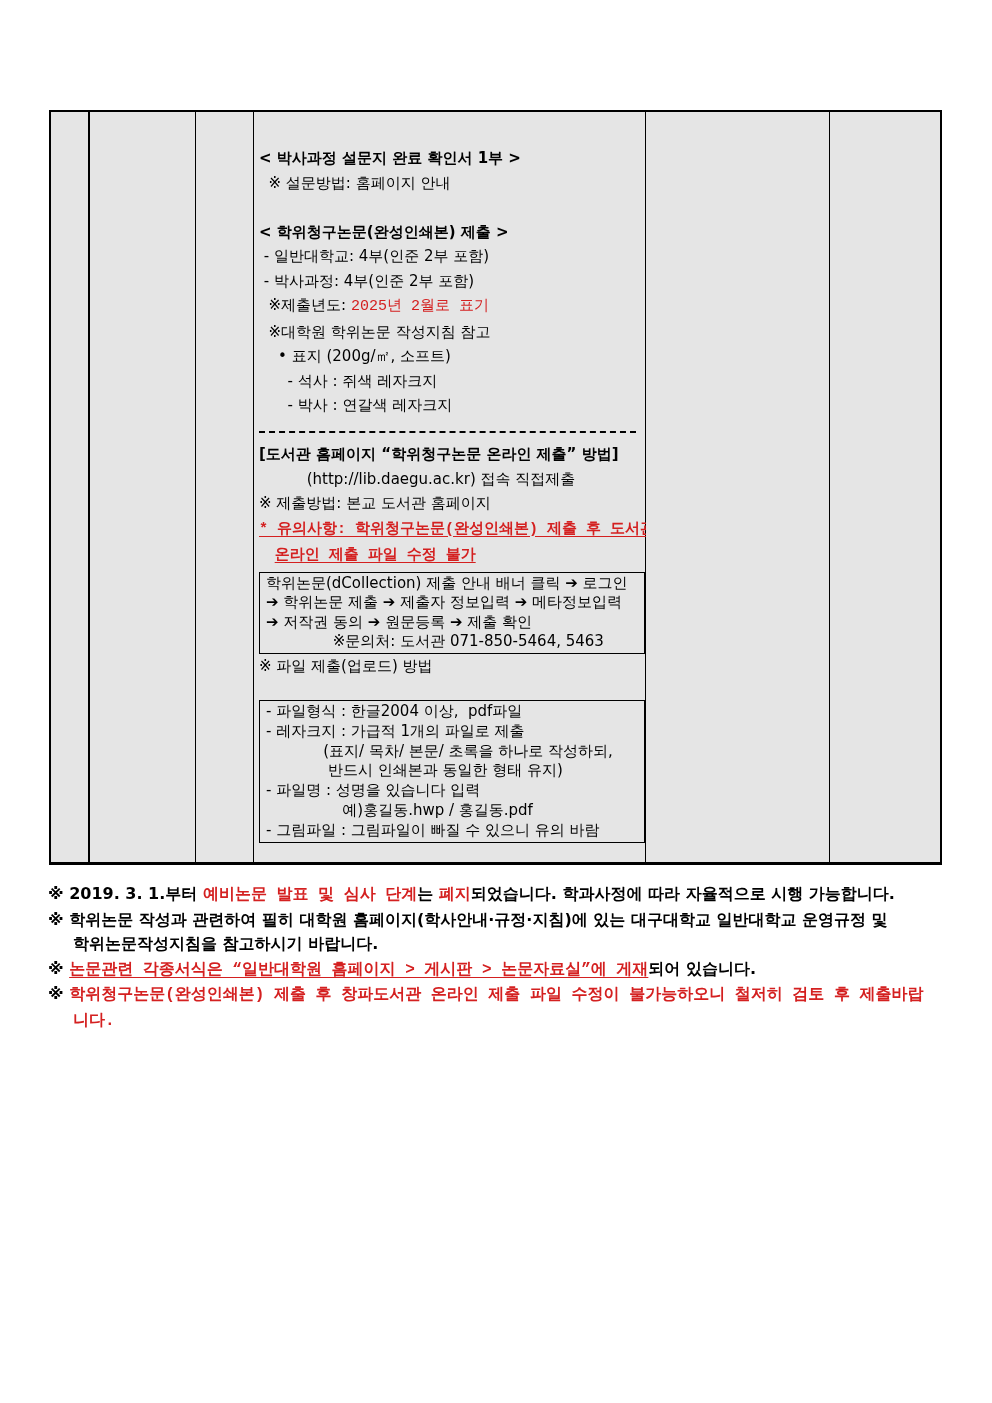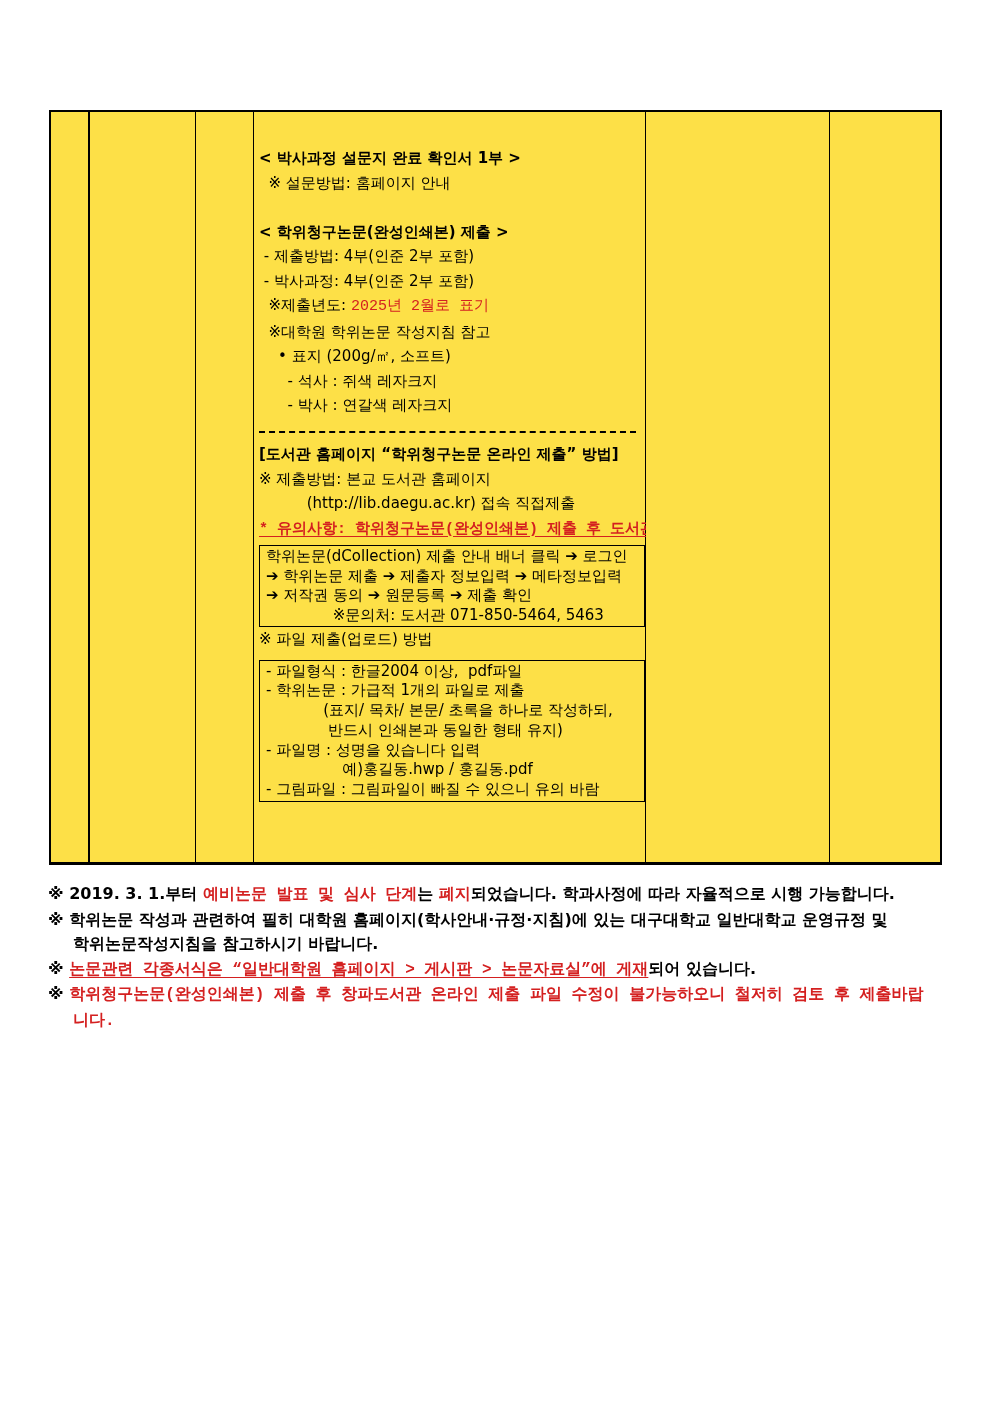--- a/index.html
+++ b/index.html
@@ -5,21 +5,21 @@
   html,body{margin:0;padding:0;}
   body{
     width:992px;height:1403px;position:relative;background:#ffffff;
     font-family:"DejaVu Sans","Liberation Sans",sans-serif;
     color:#000;overflow:hidden;
   }
   
   .doc-table{
     position:absolute;left:49px;top:110px;width:893px;height:755px;
     box-sizing:border-box;border:2px solid #000;border-bottom-width:3px;
-    background:#fde047;
+    background:#e5e5e5;
   }
   .vline{position:absolute;top:0;bottom:0;background:#000;width:1px;}
   .vline.thick{width:2px;}
   .cell-main{
     position:absolute;left:202px;top:0;width:393px;height:100%;
     box-sizing:border-box;overflow:hidden;
     padding:34px 0 0 6px;font-size:15px;
   }
   .cell-main .line{line-height:24.5px;white-space:pre;}
   .line{white-space:pre;}
@@ -27,21 +27,21 @@
   .seg-red{color:#d42020;font-family:Liberation Mono, monospace;}
   .seg-underline{text-decoration:underline;text-underline-offset:3px;}
   .sep{height:24.5px;position:relative;}
   .sep::after{content:"";position:absolute;left:0;right:10px;top:13px;border-top:2px dashed #000;}
   .inner-box{
     box-sizing:border-box;border:1px solid #000;overflow:hidden;
     width:386px;padding:1px 14px 1px 6px;
   }
   .inner-box .line{line-height:19.5px;}
   #box-dcollection{margin-top:3px;}
-  #box-file{margin-top:8px;}
+  #box-file{margin-top:22px;}
   #box-file .line{line-height:19.8px;}
   .mid-line{line-height:24.5px;white-space:pre;}
   
   .notes{
     position:absolute;left:48px;top:882px;width:940px;
     font-size:16px;font-weight:bold;
   }
   .notes .line{line-height:24.6px;white-space:pre;}
   .notes .indent{padding-left:25px;}
 </style>
@@ -54,46 +54,47 @@
   <div class="vline" style="left:202px"></div>
   <div class="vline" style="left:594px"></div>
   <div class="vline" style="left:778px"></div>
 
   <div class="cell-main">
     <div>
         <div class="line line-bold"><span class="">&lt; 박사과정 설문지 완료 확인서 1부 &gt;</span></div>
         <div class="line"><span class="">  ※ 설문방법: 홈페이지 안내</span></div>
         <div class="line"><span class=""> </span></div>
         <div class="line line-bold"><span class="">&lt; 학위청구논문(완성인쇄본) 제출 &gt;</span></div>
-        <div class="line"><span class=""> - 제출방법: 4부(인준 2부 포함)</span></div>
+        <div class="line"><span class=""> - 일반대학교: 4부(인준 2부 포함)</span></div>
         <div class="line"><span class=""> - 박사과정: 4부(인준 2부 포함)</span></div>
         <div class="line"><span class="">  ※제출년도: </span><span class="seg-red ">2025년 2월로 표기</span></div>
         <div class="line"><span class="">  ※대학원 학위논문 작성지침 참고</span></div>
         <div class="line"><span class="">    • 표지 (200g/㎡, 소프트)</span></div>
         <div class="line"><span class="">      - 석사 : 쥐색 레자크지</span></div>
         <div class="line"><span class="">      - 박사 : 연갈색 레자크지</span></div>
         <div class="line sep"></div>
         <div class="line line-bold"><span class="">[도서관 홈페이지 “학위청구논문 온라인 제출” 방법]</span></div>
+        <div class="line"><span class="">          (http://lib.daegu.ac.kr) 접속 직접제출</span></div>
         <div class="line"><span class="">※ 제출방법: 본교 도서관 홈페이지</span></div>
-        <div class="line"><span class="">          (http://lib.daegu.ac.kr) 접속 직접제출</span></div>
         <div class="line line-bold"><span class="seg-red seg-underline">* 유의사항: 학위청구논문(완성인쇄본) 제출 후 도서관</span></div>
+        <div class="line line-bold"><span class="">   </span><span class="seg-red seg-underline">온라인 제출 파일 수정 불가</span></div>
       </div>
 
     <div class="inner-box" id="box-dcollection">
         <div class="line"><span class="">학위논문(dCollection) 제출 안내 배너 클릭 ➔ 로그인</span></div>
         <div class="line"><span class="">➔ 학위논문 제출 ➔ 제출자 정보입력 ➔ 메타정보입력</span></div>
         <div class="line"><span class="">➔ 저작권 동의 ➔ 원문등록 ➔ 제출 확인</span></div>
         <div class="line"><span class="">              ※문의처: 도서관 071-850-5464, 5463</span></div>
       </div>
 
     <div class="mid-line line">※ 파일 제출(업로드) 방법</div>
 
     <div class="inner-box" id="box-file">
         <div class="line"><span class="">- 파일형식 : 한글2004 이상,  pdf파일</span></div>
-        <div class="line"><span class="">- 학위논문 : 가급적 1개의 파일로 제출</span></div>
+        <div class="line"><span class="">- 레자크지 : 가급적 1개의 파일로 제출</span></div>
         <div class="line"><span class="">            (표지/ 목차/ 본문/ 초록을 하나로 작성하되,</span></div>
         <div class="line"><span class="">             반드시 인쇄본과 동일한 형태 유지)</span></div>
         <div class="line"><span class="">- 파일명 : 성명을 있습니다 입력</span></div>
         <div class="line"><span class="">                예)홍길동.hwp / 홍길동.pdf</span></div>
         <div class="line"><span class="">- 그림파일 : 그림파일이 빠질 수 있으니 유의 바람</span></div>
       </div>
   </div>
 </div>
 
 <div class="notes">

